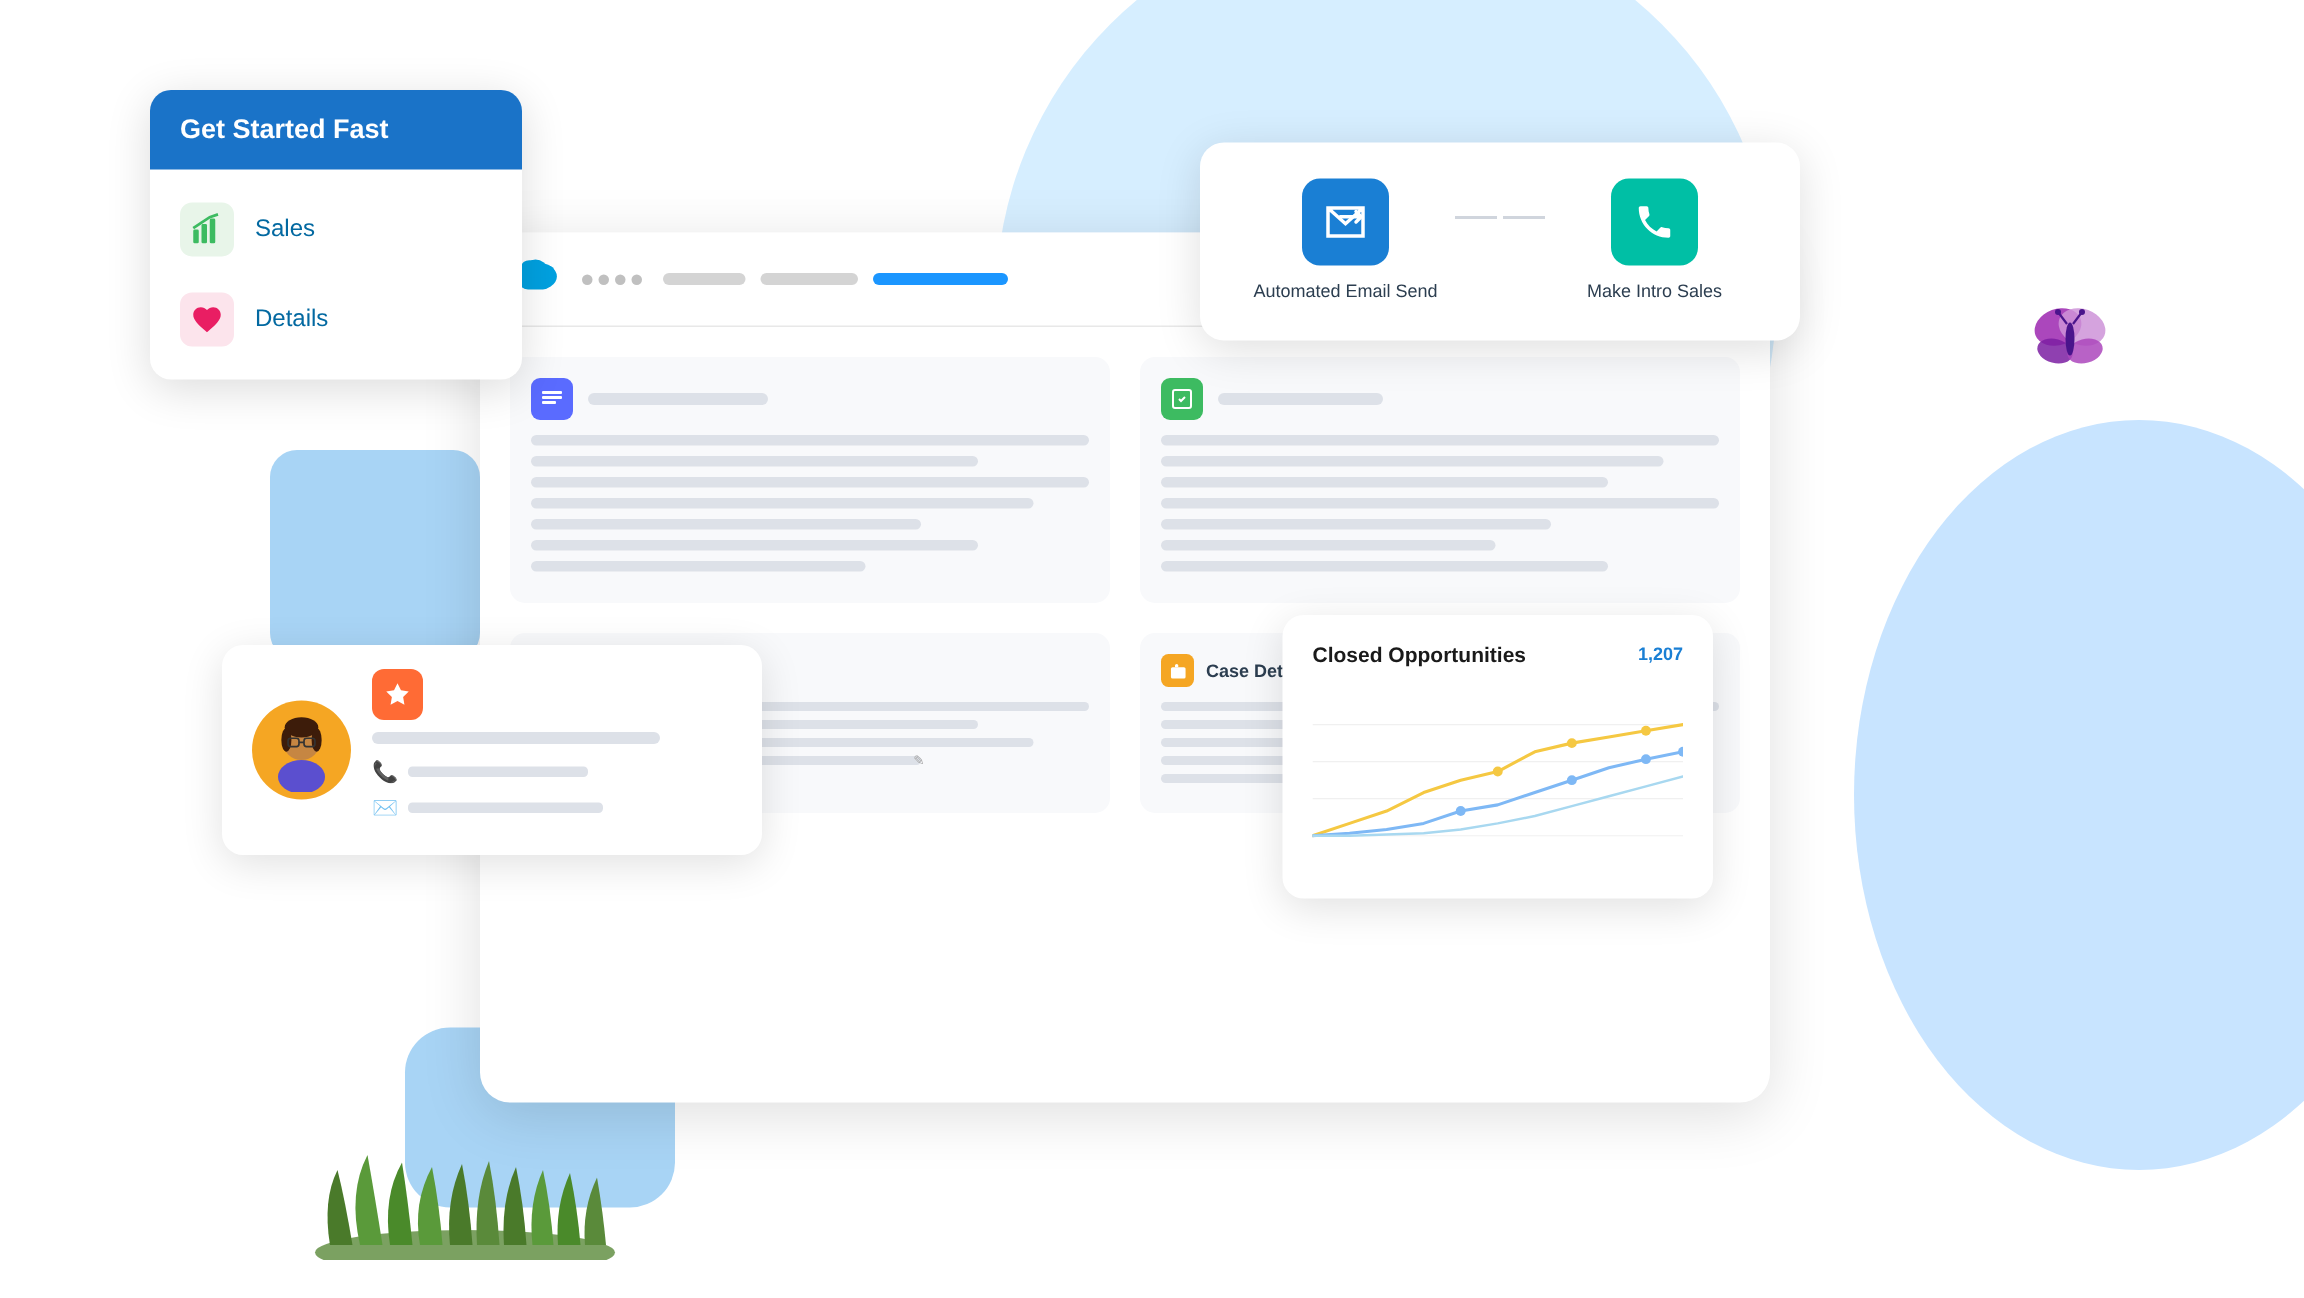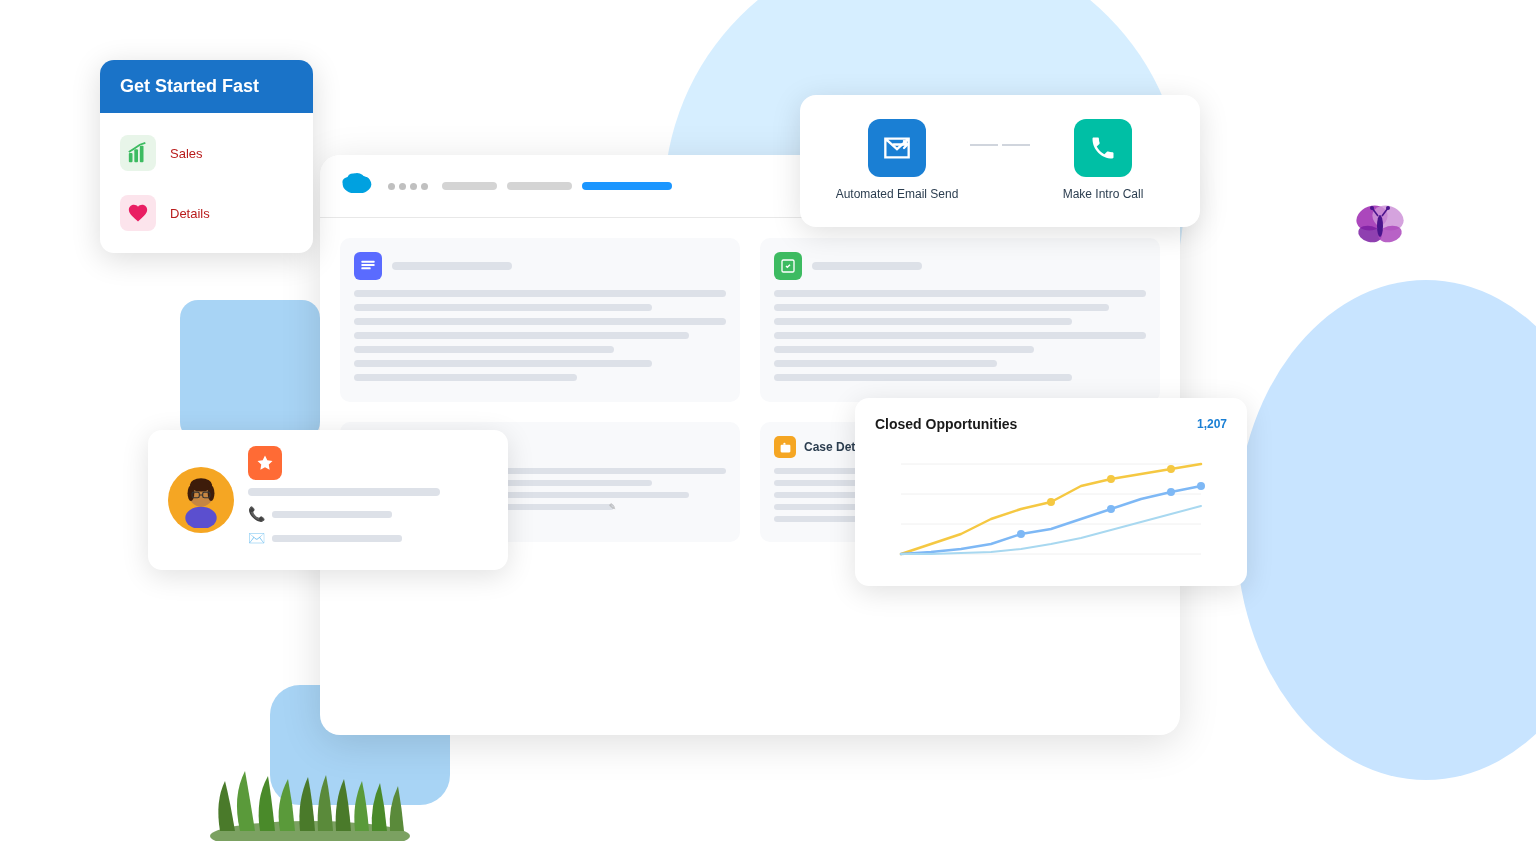--- a/index.html
+++ b/index.html
@@ -198,21 +198,21 @@
       bottom: -2px;
       font-size: 9px;
       color: #aaa;
     }
 
     
     .get-started-panel {
       position: absolute;
       top: 60px;
       left: 100px;
-      width: 213px;
+      width: 248px;
       background: #ffffff;
       border-radius: 14px;
       box-shadow: 0 6px 30px rgba(0,0,0,0.14);
       overflow: hidden;
       z-index: 10;
     }
     .gs-header {
       background: #1a73c8;
       padding: 16px 20px;
     }
@@ -238,23 +238,23 @@
       border-radius: 8px;
       display: flex;
       align-items: center;
       justify-content: center;
       font-size: 18px;
     }
     .icon-sales { background: #e8f5e9; }
     .icon-service { background: #fce4ec; }
     .icon-marketing { background: #fff3e0; }
     .gs-item-label {
-      font-size: 13px;
+      font-size: 16px;
       font-weight: 500;
-      color: #b91c1c;
+      color: #0369a1;
     }
 
     
     .automation-panel {
       position: absolute;
       top: 95px;
       left: 800px;
       width: 400px;
       background: #ffffff;
       border-radius: 16px;
@@ -360,23 +360,23 @@
     }
     .contact-row-icon {
       font-size: 14px;
       color: #aaa;
       width: 16px;
     }
 
     
     .chart-panel {
       position: absolute;
-      top: 398px;
+      top: 410px;
       left: 855px;
-      width: 392px;
+      width: 287px;
       background: #ffffff;
       border-radius: 14px;
       box-shadow: 0 6px 28px rgba(0,0,0,0.12);
       padding: 18px 20px;
       z-index: 10;
     }
     .chart-header {
       display: flex;
       justify-content: space-between;
       align-items: center;
@@ -584,21 +584,21 @@
 
 
   <div class="auto-connector"></div>
 
   <div class="auto-step">
     <div class="auto-icon teal">
       <svg viewBox="0 0 24 24" xmlns="http://www.w3.org/2000/svg">
         <path d="M6.6 10.8c1.4 2.8 3.8 5.1 6.6 6.6l2.2-2.2c.3-.3.7-.4 1-.2 1.1.4 2.3.6 3.6.6.6 0 1 .4 1 1V20c0 .6-.4 1-1 1-9.4 0-17-7.6-17-17 0-.6.4-1 1-1h3.5c.6 0 1 .4 1 1 0 1.3.2 2.5.6 3.6.1.3 0 .7-.2 1L6.6 10.8z" fill="white"></path>
       </svg>
     </div>
-    <span class="auto-label">Make Intro Call</span>
+    <span class="auto-label">Make Intro Sales</span>
   </div>
 </div>
 
 <div class="contact-card">
   <div class="avatar">
     <svg viewBox="0 0 100 100" xmlns="http://www.w3.org/2000/svg">
 
       <circle cx="50" cy="40" r="22" fill="#c68642"></circle>
 
       <ellipse cx="50" cy="23" rx="20" ry="12" fill="#3d1c0a"></ellipse>

